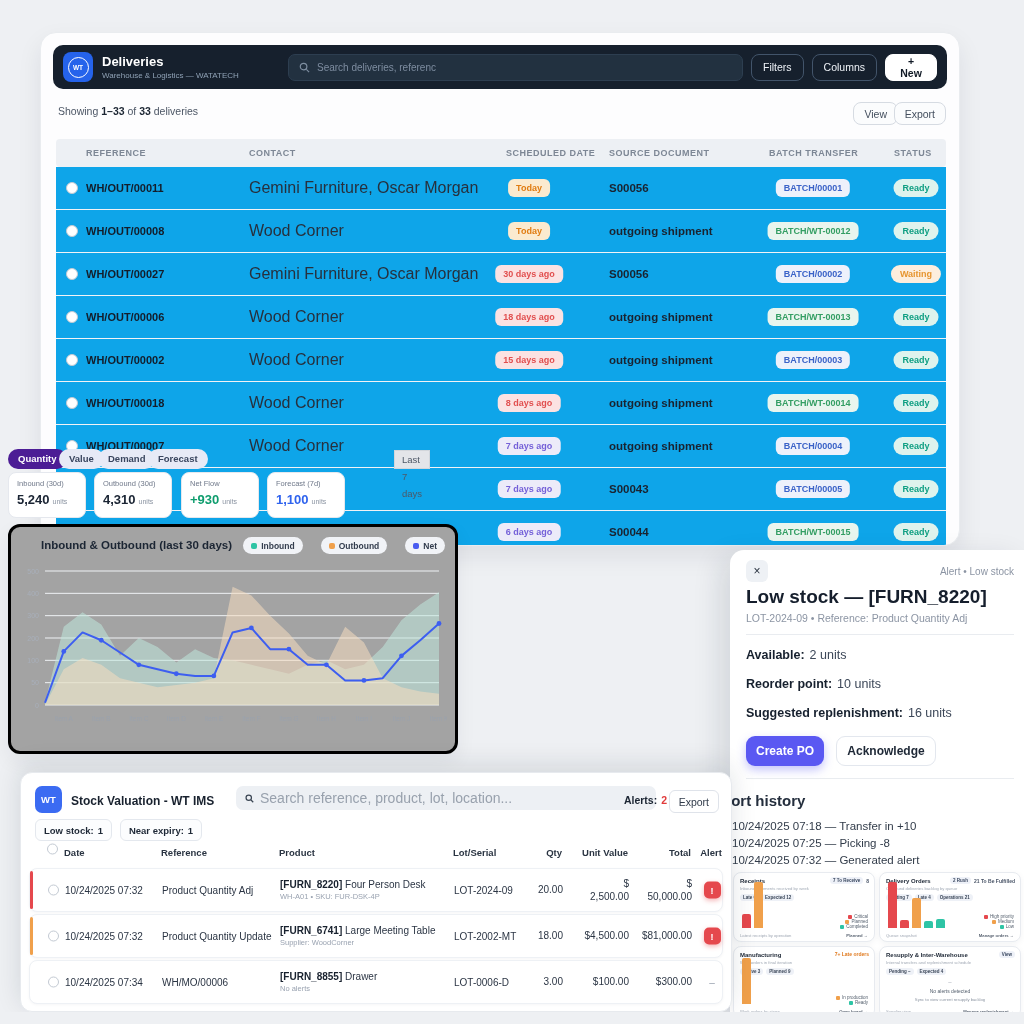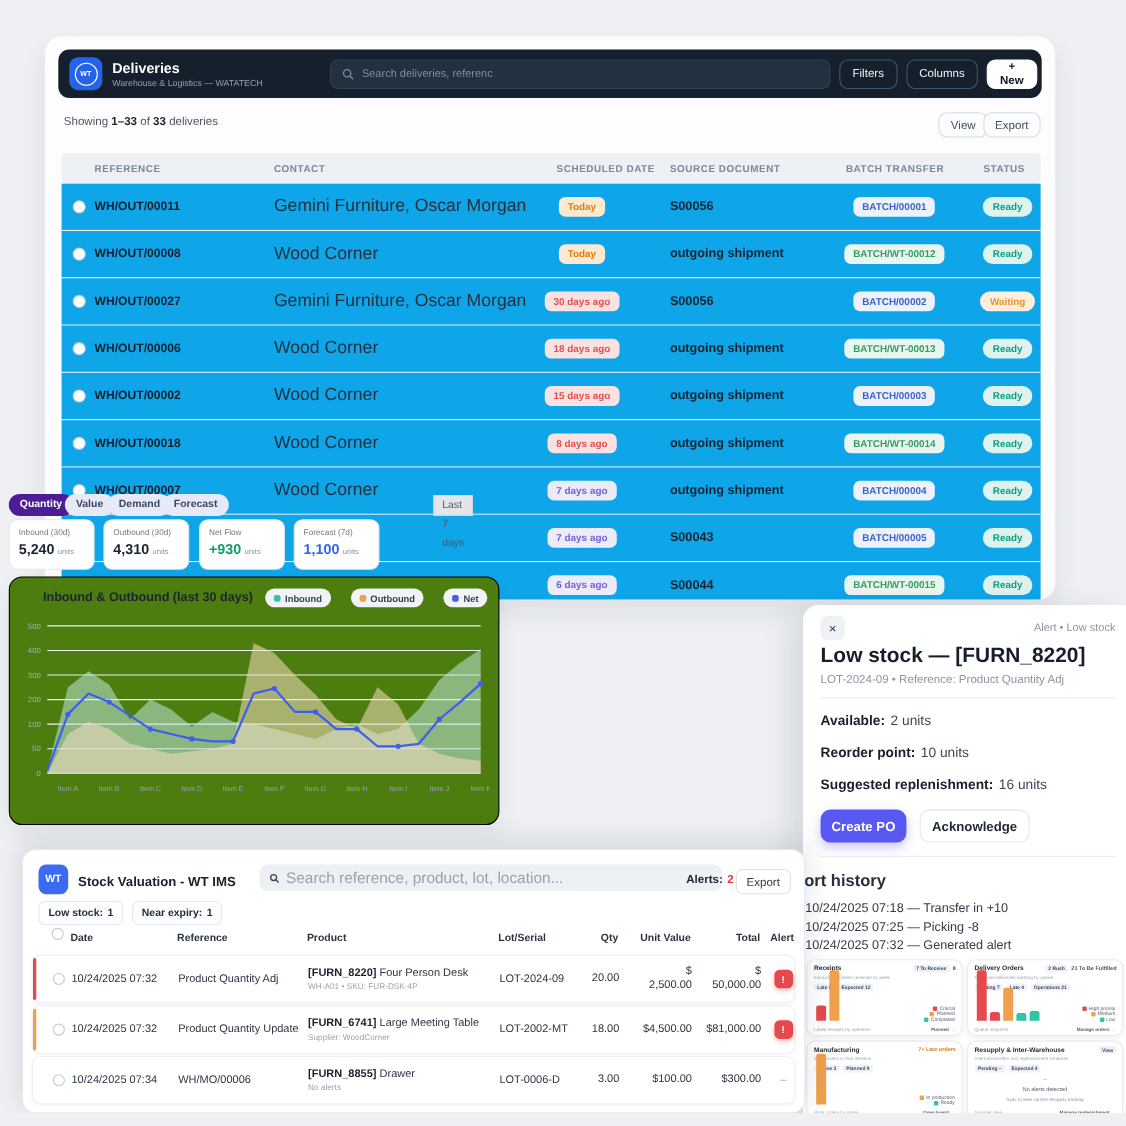--- a/index.html
+++ b/index.html
@@ -5,21 +5,21 @@
   html,body{margin:0;padding:0;background:#eef0f3;font-family:"Liberation Sans",sans-serif;}
   #app{position:relative;width:1024px;height:1012px;background:#eef0f3;overflow:hidden;}
   
   #deliveries{position:absolute;left:40px;top:32px;width:918px;height:512px;background:#fdfdfe;border:1px solid #e9ecef;border-radius:16px;box-shadow:0 10px 24px rgba(20,30,50,.08);z-index:1;overflow:hidden;}
   .dk-bar{position:absolute;left:12px;top:12px;width:894px;height:44px;border-radius:10px;background:#16202d;display:flex;align-items:center;padding:0 10px;box-sizing:border-box;}
   .logo{width:30px;height:30px;border-radius:8px;background:#2563eb;display:flex;align-items:center;justify-content:center;flex:none;}
   .logo-c{width:19px;height:19px;border-radius:50%;border:1.5px solid #fff;color:#fff;font-size:6.5px;font-weight:bold;display:flex;align-items:center;justify-content:center;}
   .dk-ttl{margin-left:9px;width:158px;flex:none;}
   .dk-t1{color:#fff;font-size:13px;font-weight:bold;}
   .dk-t2{color:#8fa1b5;font-size:8px;margin-top:2px;}
-  .dk-search{margin-left:40px;width:455px;height:27px;background:#223140;border:1px solid #2d3e50;border-radius:7px;display:flex;align-items:center;gap:7px;padding:0 10px;box-sizing:border-box;color:#7e8da0;font-size:10px;flex:none;}
+  .dk-search{margin-left:28px;width:455px;height:27px;background:#223140;border:1px solid #2d3e50;border-radius:7px;display:flex;align-items:center;gap:7px;padding:0 10px;box-sizing:border-box;color:#7e8da0;font-size:10px;flex:none;}
   .sp{flex:1;}
   .dk-btn{height:27px;padding:0 11px;margin-left:8px;border-radius:8px;border:1px solid #42546a;background:transparent;color:#eef2f7;font-size:10.5px;font-family:inherit;}
   .dk-new{height:27px;padding:0 11px;margin-left:8px;border-radius:8px;border:1px solid #fff;background:#fff;color:#101925;font-size:10.5px;font-weight:bold;font-family:inherit;}
   .showing{position:absolute;left:17px;top:72px;font-size:10.5px;color:#4c5665;}
   .showing b{color:#1c2633;}
   .lite-btn{position:absolute;top:69px;height:23px;padding:0 10px;border-radius:8px;border:1px solid #d6dbe2;background:#fbfcfd;color:#444f5e;font-size:10.5px;font-family:inherit;}
   .thead{position:absolute;left:15px;top:106px;width:890px;height:28px;background:#edf0f4;border-radius:4px;}
   .thead span{position:absolute;top:9px;font-size:9px;font-weight:bold;color:#7d8795;letter-spacing:.5px;}
   #delivery-rows{position:absolute;left:15px;top:134px;width:890px;}
   .drow{position:relative;height:42px;border-bottom:1px solid #f1f3f6;background:#0ea5e9;}
@@ -40,21 +40,21 @@
   .s-waiting{background:#fdeedd;color:#e6952f;}
   
   #analytics{position:absolute;left:0;top:0;z-index:2;}
   .tab{position:absolute;top:449px;height:20px;line-height:20px;padding:0 10px;border-radius:10px;font-size:9.5px;font-weight:bold;background:#e7eaf6;color:#39455e;}
   .tab.active{background:#4c1d95;color:#fff;text-align:center;}
   .range-chip{position:absolute;left:394px;top:450px;height:17px;line-height:17px;padding:0 7px;background:#e3e5e9;border:1px solid #d2d6db;color:#4e5866;font-size:9.5px;}
   .stat{position:absolute;top:472px;width:78px;height:46px;background:#fff;border:1px solid #e5e8ee;border-radius:8px;box-sizing:border-box;padding:6px 8px;}
   .stat .sl{font-size:7.5px;color:#70798a;}
   .stat .sv{font-size:13px;font-weight:800;margin-top:4px;}
   .stat .su{font-size:7px;color:#8b94a2;font-weight:normal;margin-left:3px;}
-  .chart-card{position:absolute;left:8px;top:524px;width:444px;height:224px;background:#4d7c0f;border:1px solid #000000;border-radius:12px;box-shadow:0 8px 20px rgba(25,35,55,.06);}
+  .chart-card{position:absolute;left:8px;top:524px;width:444px;height:224px;background:#a3a3a3;border:3px solid #000000;border-radius:12px;box-shadow:0 8px 20px rgba(25,35,55,.06);}
   .chart-title{position:absolute;left:30px;top:12px;font-size:11.5px;font-weight:800;color:#1b2533;}
   #chart-legend{position:absolute;right:10px;top:10px;display:flex;gap:18px;}
   .lg{height:17px;display:flex;align-items:center;gap:4px;background:#f1f3f7;border-radius:9px;padding:0 8px;font-size:8.5px;color:#333d4e;font-weight:bold;}
   .lg i{width:6px;height:6px;border-radius:2px;display:inline-block;}
   #chart{position:absolute;left:8px;top:38px;}
   
   #lowstock{position:absolute;left:730px;top:550px;width:294px;height:474px;background:#fff;border-radius:14px 0 0 0;box-shadow:-10px 8px 28px rgba(20,30,50,.12);z-index:3;}
   .ls-close{position:absolute;left:16px;top:10px;width:22px;height:22px;background:#eef1f5;border-radius:6px;border:none;color:#2a3340;font-size:12px;display:flex;align-items:center;justify-content:center;font-family:inherit;}
   .ls-tag{position:absolute;right:10px;top:16px;font-size:10px;color:#8b94a3;}
   .ls-title{position:absolute;left:16px;top:36px;font-size:19px;font-weight:700;color:#151e2c;}

